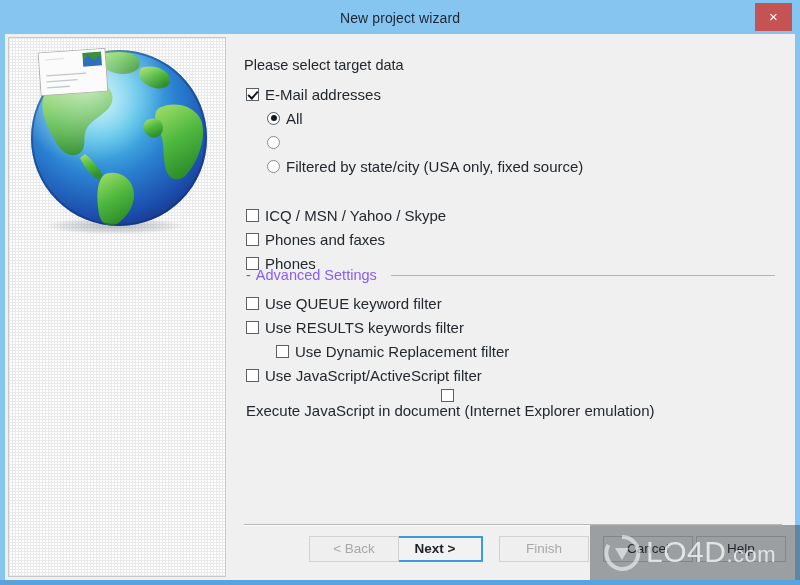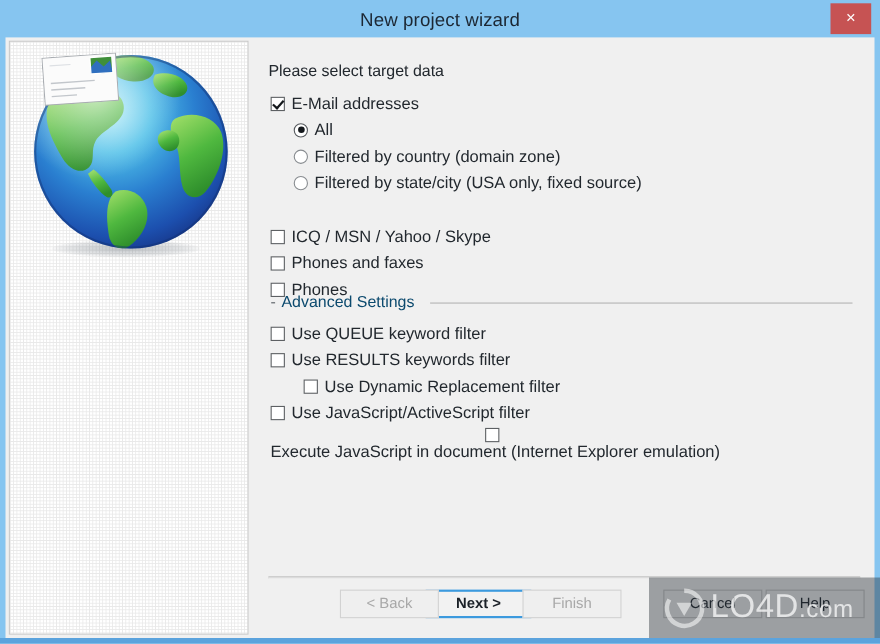--- a/index.html
+++ b/index.html
@@ -31,21 +31,21 @@
     left: 0; top: 0;
     width: 800px; height: 37px;
     background: #86c5f0;
   }
   #title-text {
     position: absolute;
     left: 0; top: 0;
     width: 800px;
     line-height: 37px;
     text-align: center;
-    font-size: 17px;
+    font-size: 14px;
     color: #1c2733;
     letter-spacing: 0.1px;
   }
   #close-button {
     position: absolute;
     right: 8px; top: 3px;
     width: 37px; height: 28px;
     background: #c65353;
     border: none;
     color: #ffffff;
@@ -181,21 +181,21 @@
     height: 18px;
   }
   #adv-dash {
     color: #6a6f74;
     font-size: 14.5px;
     margin-right: 5px;
     line-height: 14px;
   }
   #adv-label {
     font-size: 14.5px;
-    color: #0c4a6e;
+    color: #8b5cf6;
     white-space: nowrap;
   }
   #adv-rule {
     flex: 1 1 auto;
     height: 1px;
     background: #b4b4b4;
     margin-left: 14px;
     margin-right: 7px;
   }
 
@@ -236,21 +236,21 @@
     cursor: default;
   }
   .btn.default {
     border: 2px solid #3c9ade;
     background: #f2f2f2;
     font-weight: bold;
     line-height: 22px;
   }
   #btn-back   { left: 74px; }
   #btn-next   { left: 152px; width: 96px; }
-  #btn-finish { left: 240px; }
+  #btn-finish { left: 264px; }
   #btn-cancel { left: 368px; }
   #btn-help   { left: 461px; }
 
   
   #watermark {
     position: absolute;
     left: 590px; top: 525px;
     width: 210px; height: 55px;
     background: rgba(40,48,56,0.42);
     overflow: hidden;
@@ -368,21 +368,20 @@
         <span>E-Mail addresses</span>
       </div>
 
       <div class="row lvl1" style="top:71px;">
         <span class="rb selected"></span>
         <span>All</span>
       </div>
 
       <div class="row lvl1" style="top:95px;">
         <span class="rb"></span>
-        <span>Filtered by country (domain zone)</span>
       </div>
 
       <div class="row lvl1" style="top:119px;">
         <span class="rb"></span>
         <span>Filtered by state/city (USA only, fixed source)</span>
       </div>
 
 
       <div class="row lvl0" style="top:168px;">
         <span class="cb"></span>

